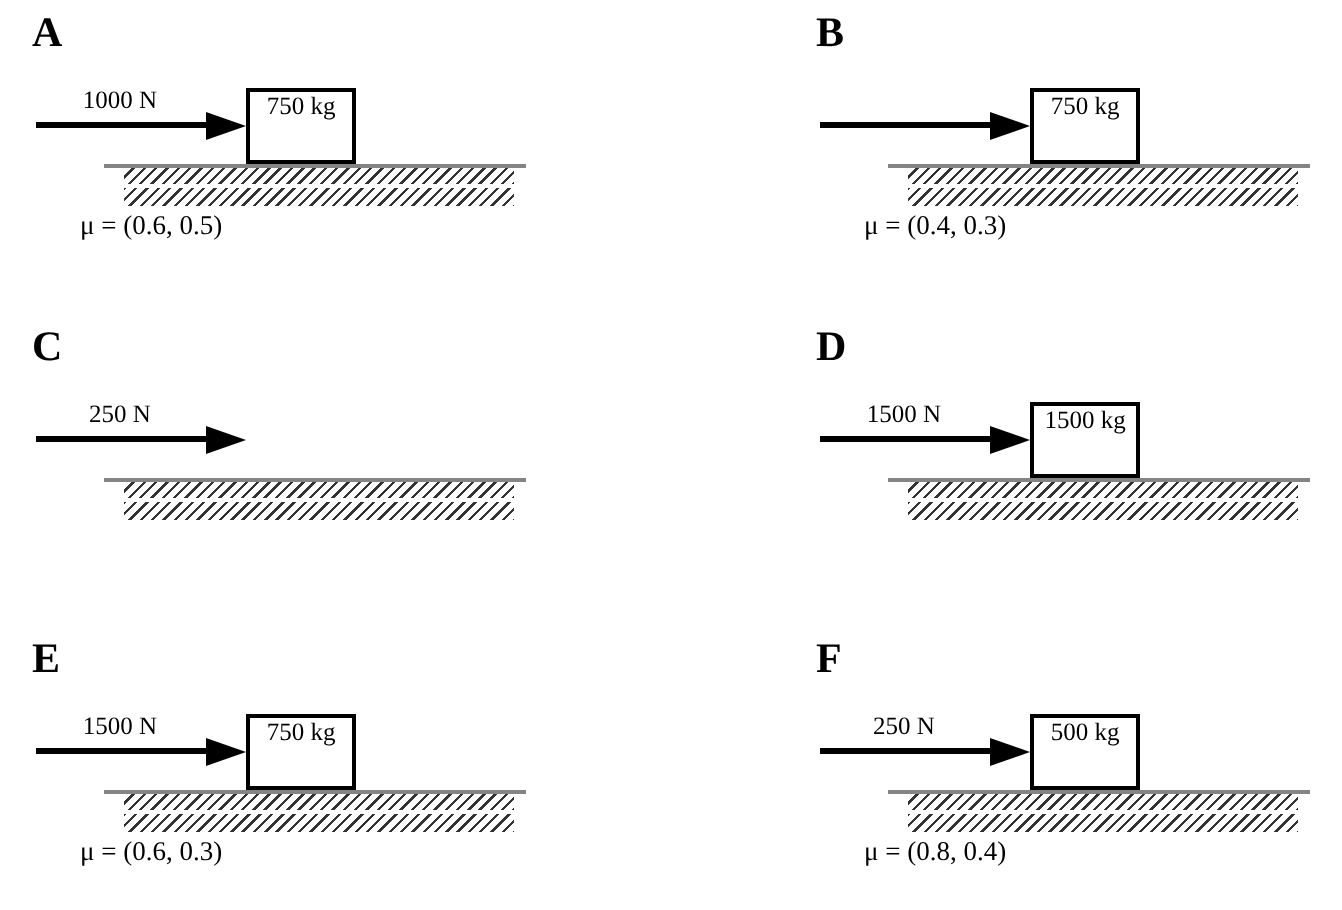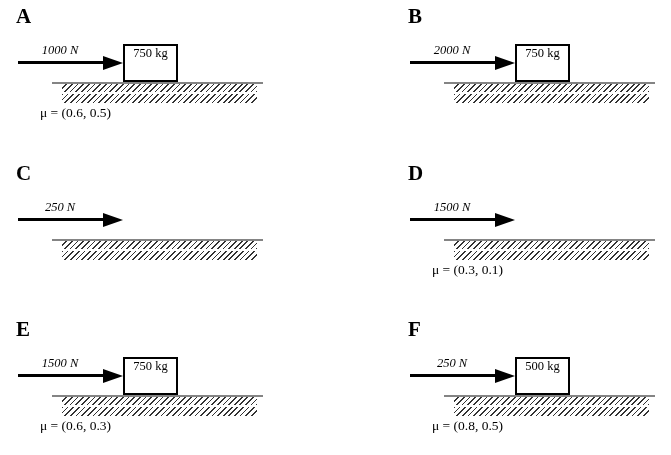--- a/index.html
+++ b/index.html
@@ -13,21 +13,21 @@
     overflow: hidden;
   }
   .panel { position: absolute; width: 280px; height: 152px; }
   .panel > div { position: absolute; }
   .plabel {
     left: 16px; top: 4px;
     font-size: 21px; font-weight: bold;
   }
   .force-label {
     left: 16px; top: 43px; width: 88px;
-    text-align: center; font-size: 12.5px; white-space: nowrap; font-style: italic;
+    text-align: center; font-size: 12.5px; white-space: nowrap;
   }
   .shaft { left: 18px; top: 61px; width: 86px; height: 3px; background: #000; }
   .arrowhead {
     left: 103px; top: 56px; width: 0; height: 0;
     border-top: 7px solid transparent;
     border-bottom: 7px solid transparent;
     border-left: 20px solid #000;
   }
   .block {
     left: 123px; top: 44px; width: 55px; height: 38px;
@@ -66,47 +66,49 @@
     <div class="block">
         <span>750 kg</span>
       </div>
     <div class="ground"></div>
     <div class="hatch"></div>
     <div class="mu">μ = (0.6, 0.5)</div>
   </div>
 
   <div class="panel" style="left:392px; top:0;">
     <div class="plabel">B</div>
-    <div class="force-label">2000 N</div>
     <div class="shaft"></div>
     <div class="arrowhead"></div>
     <div class="block">
         <span>750 kg</span>
       </div>
     <div class="ground"></div>
     <div class="hatch"></div>
+    <div class="mu">μ = (0.4, 0.3)</div>
   </div>
 
   <div class="panel" style="left:0; top:157px;">
     <div class="plabel">C</div>
     <div class="force-label">250 N</div>
     <div class="shaft"></div>
     <div class="arrowhead"></div>
     <div class="ground"></div>
     <div class="hatch"></div>
   </div>
 
   <div class="panel" style="left:392px; top:157px;">
     <div class="plabel">D</div>
     <div class="force-label">1500 N</div>
     <div class="shaft"></div>
     <div class="arrowhead"></div>
+    <div class="block">
+        <span>1500 kg</span>
+      </div>
     <div class="ground"></div>
     <div class="hatch"></div>
-    <div class="mu">μ = (0.3, 0.1)</div>
   </div>
 
   <div class="panel" style="left:0; top:313px;">
     <div class="plabel">E</div>
     <div class="force-label">1500 N</div>
     <div class="shaft"></div>
     <div class="arrowhead"></div>
     <div class="block">
         <span>750 kg</span>
       </div>
@@ -118,16 +120,16 @@
   <div class="panel" style="left:392px; top:313px;">
     <div class="plabel">F</div>
     <div class="force-label">250 N</div>
     <div class="shaft"></div>
     <div class="arrowhead"></div>
     <div class="block">
         <span>500 kg</span>
       </div>
     <div class="ground"></div>
     <div class="hatch"></div>
-    <div class="mu">μ = (0.8, 0.5)</div>
+    <div class="mu">μ = (0.8, 0.4)</div>
   </div>
 
 </div>
 
 </body></html>

